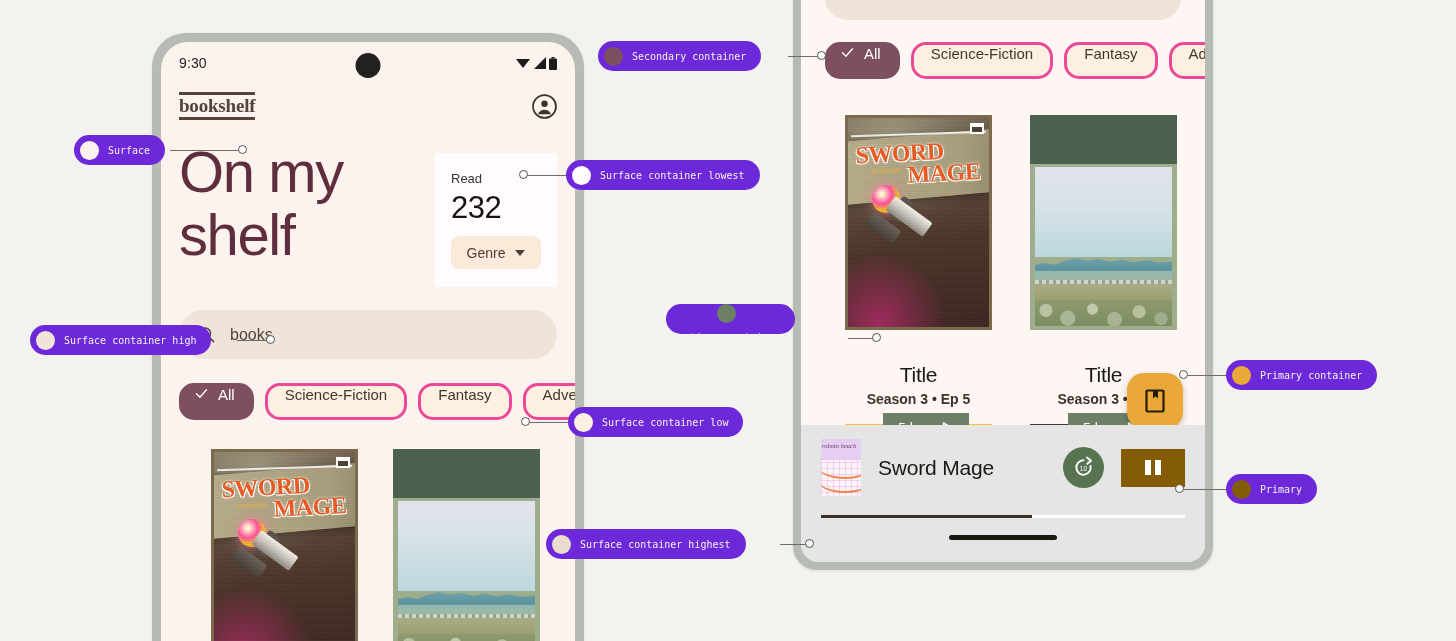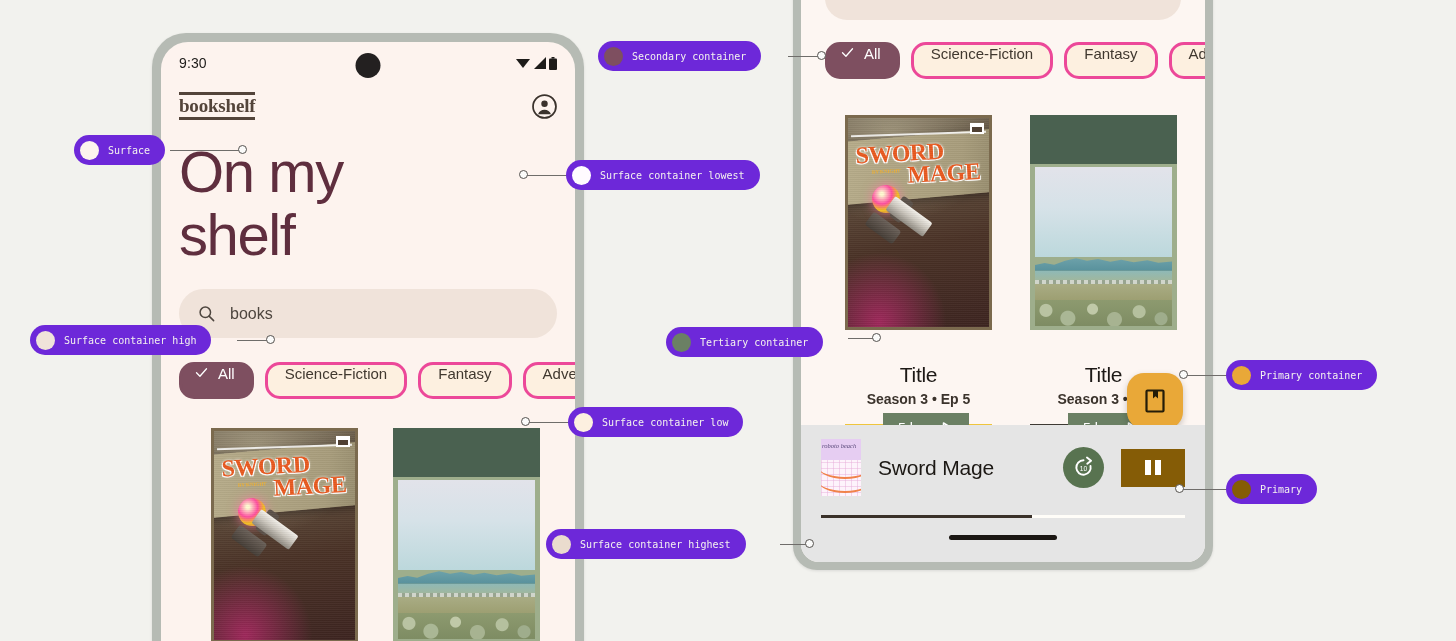--- a/index.html
+++ b/index.html
@@ -321,20 +321,28 @@
           <circle cx="12" cy="12" r="11" fill="none" stroke="#3a322c" stroke-width="1.7"></circle>
           <circle cx="12" cy="9.4" r="3.1" fill="#3a322c"></circle>
           <path d="M5.8 19.4a6.6 6.6 0 0 1 12.4 0" fill="#3a322c"></path>
         </svg>
       </div>
 
       <div class="hero">
         <div class="hero-title">
           <div>On my</div>
           <div>shelf</div>
+        </div>
+        <div class="stat-card">
+          <div class="stat-label">Read</div>
+          <div class="stat-value">232</div>
+          <div class="genre-chip">
+            <span>Genre</span>
+            <span class="caret-down"></span>
+          </div>
         </div>
       </div>
 
       <div class="search-bar">
         <svg width="19" height="19" viewBox="0 0 24 24">
           <circle cx="10.5" cy="10.5" r="6.6" fill="none" stroke="#4e463f" stroke-width="1.9"></circle>
           <line x1="15.3" y1="15.3" x2="21" y2="21" stroke="#4e463f" stroke-width="1.9" stroke-linecap="round"></line>
         </svg>
         <span class="search-text">books</span>
       </div>
@@ -541,21 +549,21 @@
         <span>Surface container low</span>
       </div>
       <div class="leader" style="left: 780px; top: 544px; width: 32px;"></div>
       <div class="leader-dot" style="left: 805px; top: 539px;"></div>
       <div class="pill" style="left: 546px; top: 529px;">
         <span class="swatch" style="background: rgb(234, 220, 206);"></span>
         <span>Surface container highest</span>
       </div>
       <div class="leader" style="left: 848px; top: 338px; width: 32px;"></div>
       <div class="leader-dot" style="left: 872px; top: 333px;"></div>
-      <div class="pill" style="left: 666px; top: 327px;">
+      <div class="pill" style="left: 666px; top: 304px; flex-direction: column;">
         <span class="swatch" style="background: rgb(107, 128, 100);"></span>
         <span>Tertiary container</span>
       </div>
       <div class="leader" style="left: 1186px; top: 375px; width: 42px;"></div>
       <div class="leader-dot" style="left: 1179px; top: 370px;"></div>
       <div class="pill" style="left: 1226px; top: 360px;">
         <span class="swatch" style="background: rgb(233, 168, 56);"></span>
         <span>Primary container</span>
       </div>
       <div class="leader" style="left: 1182px; top: 489px; width: 46px;"></div>

